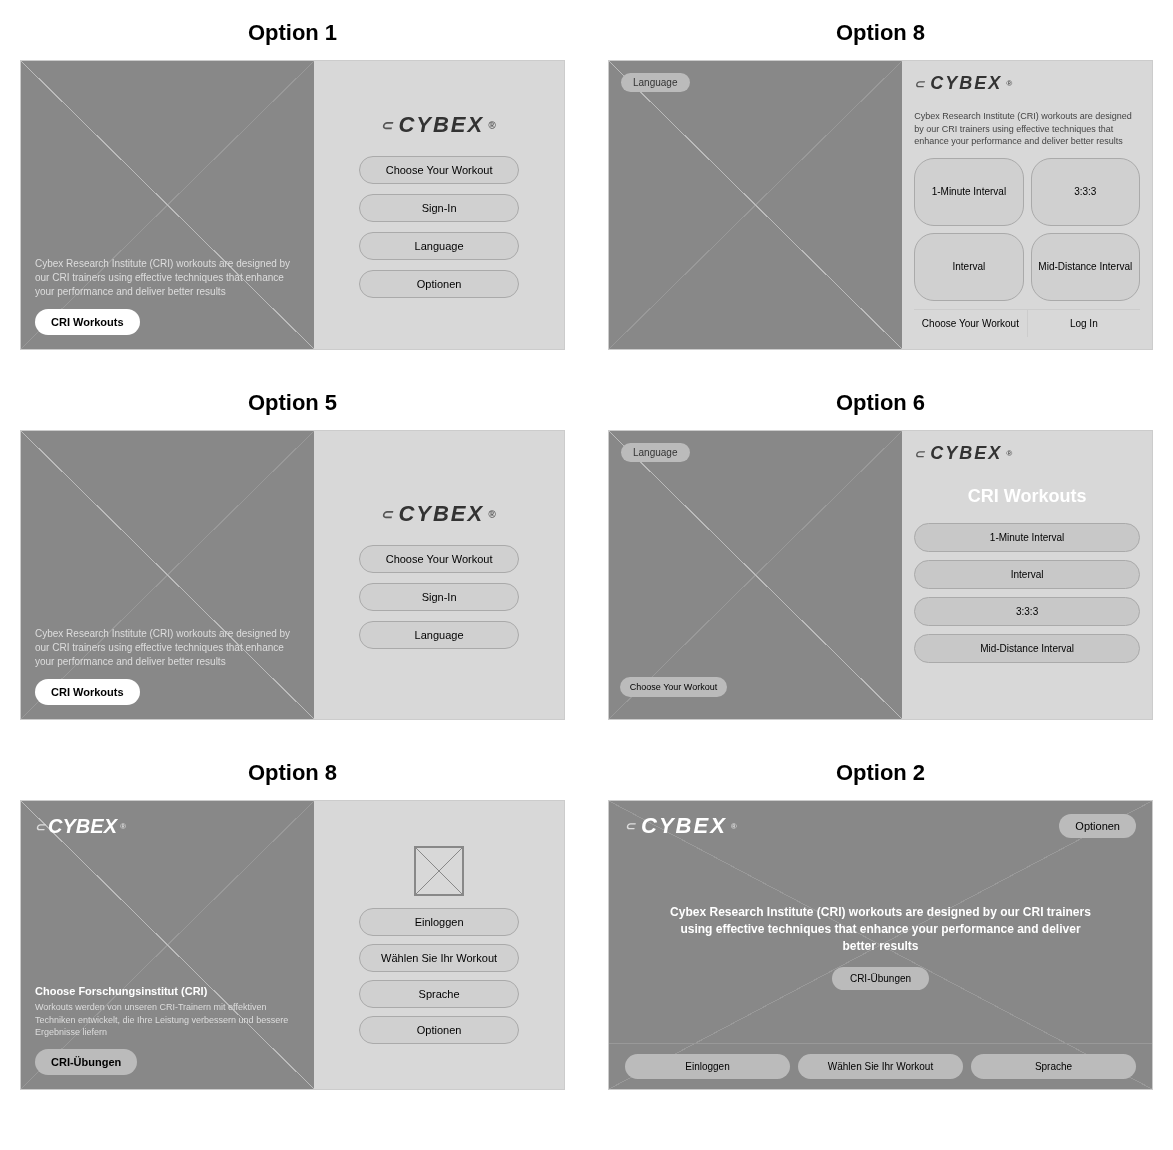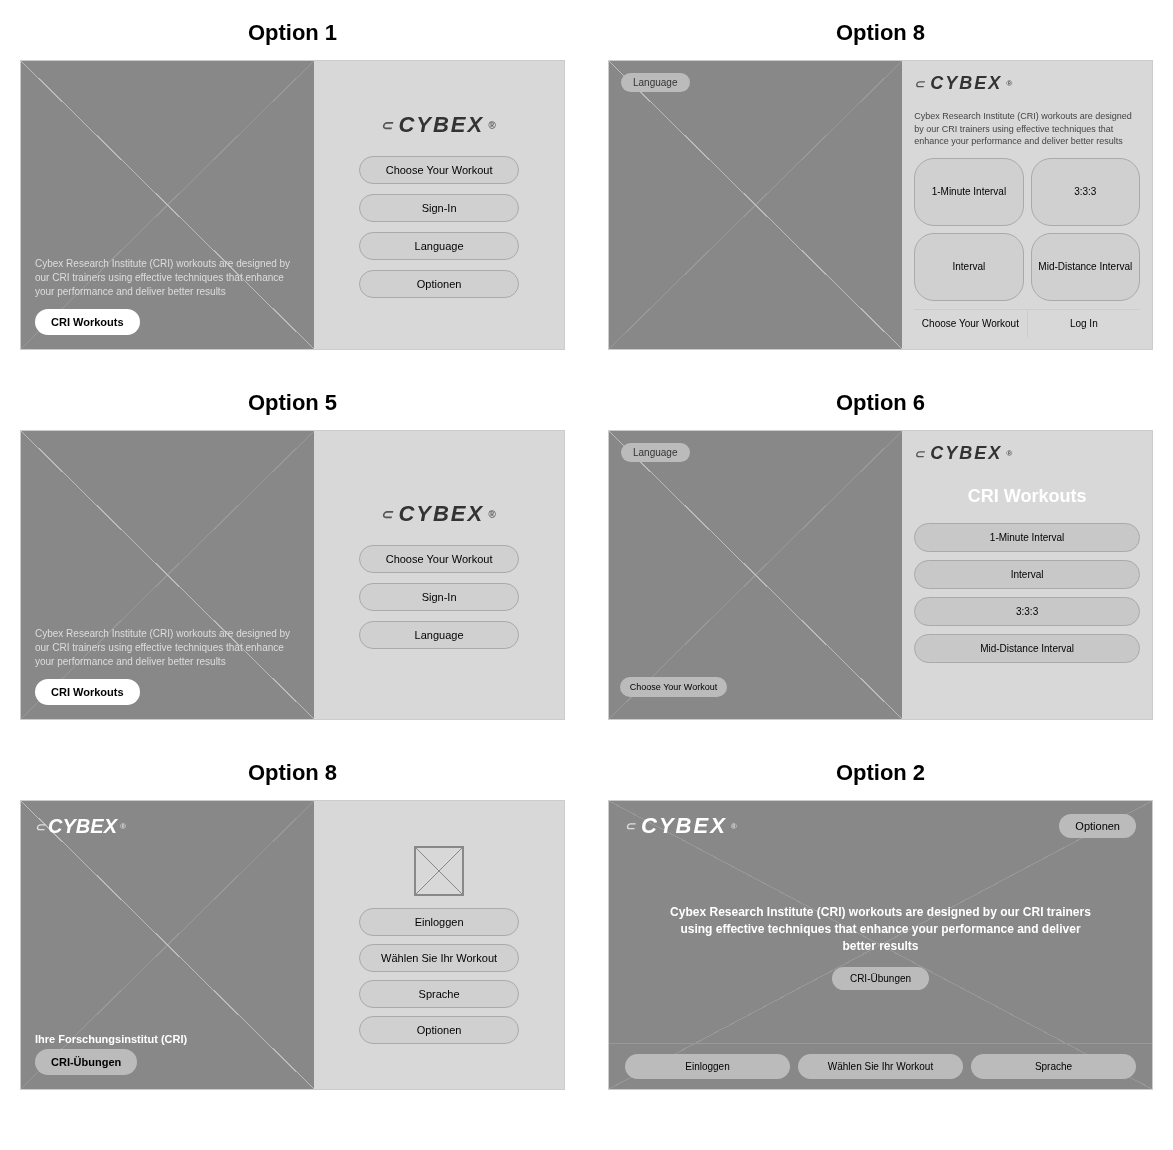--- a/index.html
+++ b/index.html
@@ -571,21 +571,22 @@
     <div class="option-title">Option 8</div>
     <div class="mockup-frame opt5-frame">
       <div class="opt5-left cross-area">
         <div class="cross-diag"></div>
         <div class="cybex-logo-left">
           <span style="font-size:12px;color:#ddd;">⊂</span>
           <span>CYBEX</span>
           <span style="font-size:8px;color:#ddd;">®</span>
         </div>
         <div class="opt5-left-content">
-          <div class="opt5-left-title">Ihre Forschungsinstitut (CRI)</div>
+          <div class="opt5-left-title">Choose Forschungsinstitut (CRI)</div>
+          <div class="opt5-left-text">Workouts werden von unseren CRI-Trainern mit effektiven Techniken entwickelt, die Ihre Leistung verbessern und bessere Ergebnisse liefern</div>
           <button class="cri-btn" style="background:#bbb;">CRI-Übungen</button>
         </div>
       </div>
       <div class="opt5-right">
         <div class="img-placeholder"></div>
         <button class="menu-btn">Einloggen</button>
         <button class="menu-btn">Wählen Sie Ihr Workout</button>
         <button class="menu-btn">Sprache</button>
         <button class="menu-btn">Optionen</button>
       </div>

